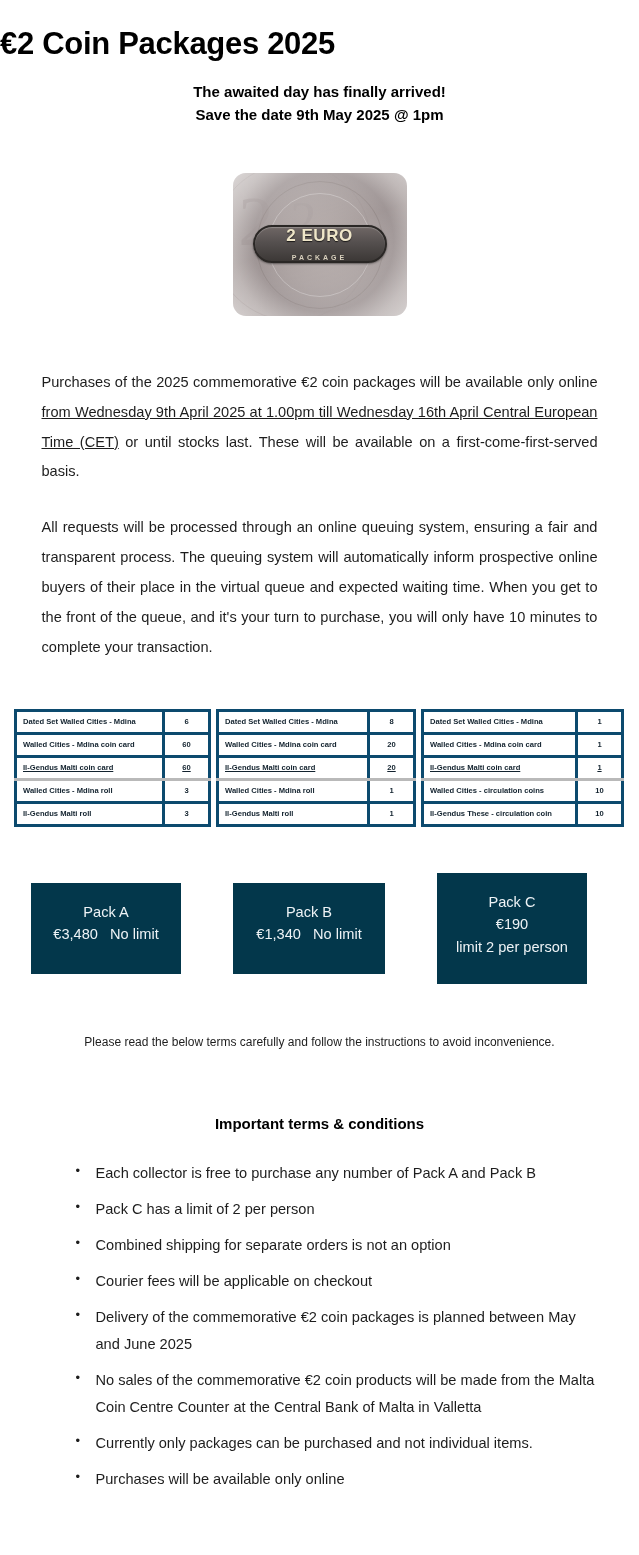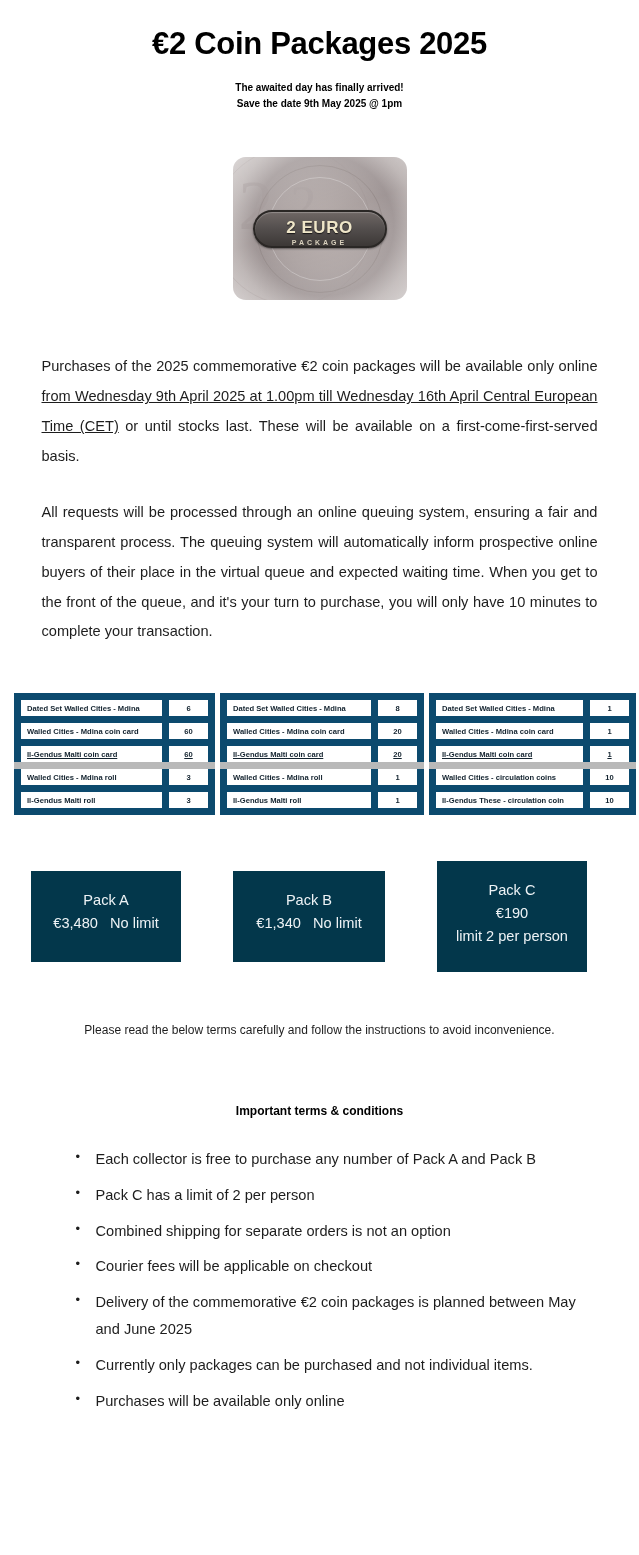--- a/index.html
+++ b/index.html
@@ -13,35 +13,35 @@
     font-family: "Liberation Sans", sans-serif;
     color: #1a1a1a;
     position: relative;
     overflow: hidden;
   }
 
   .page { width: 639px; position: relative; }
 
   
   .title {
-    text-align: center;
+    text-align: left;
     font-size: 31px;
     font-weight: bold;
     letter-spacing: -0.3px;
     margin: 0;
     padding-top: 25px;
     line-height: 1.2;
     color: #000;
   }
   .subtitle-block {
     text-align: center;
     margin-top: 18px;
   }
   .subtitle {
-    font-size: 10px;
+    font-size: 15px;
     font-weight: bold;
     color: #000;
     line-height: 1.55;
     margin: 0;
   }
 
   
   .image-wrap {
     margin-top: 46px;
     display: flex;
@@ -91,21 +91,21 @@
     transform: translate(-50%, -50%);
     width: 134px;
     height: 38px;
     border-radius: 19px;
     background: linear-gradient(180deg, #6f6765 0%, #55504f 45%, #3c3836 100%);
     border: 2px solid #2a2725;
     box-shadow: 0 1px 2px rgba(0,0,0,0.45), inset 0 1px 1px rgba(255,255,255,0.25);
     display: flex;
     flex-direction: column;
     align-items: center;
-    justify-content: flex-end;
+    justify-content: space-between;
   }
   .badge-main {
     font-size: 17px;
     font-weight: bold;
     color: #efe6c9;
     letter-spacing: 0.5px;
     line-height: 1;
     text-shadow: 0 1px 1px rgba(0,0,0,0.7);
   }
   .badge-sub {
@@ -145,21 +145,21 @@
     table-layout: fixed;
     font-size: 7.6px;
     font-weight: bold;
     color: #12222e;
   }
   .pack-table.t1 { width: 194px; }
   .pack-table.t2 { width: 197px; }
   .pack-table.t3 { width: 200px; }
   .tbl-gap { width: 5px; flex: 0 0 5px; }
   .pack-table td {
-    border: 7px solid #0c4a6e;
+    border: 3px solid #0c4a6e;
     height: 23px;
     padding: 0 6px;
     white-space: nowrap;
     overflow: hidden;
   }
   .pack-table td.name { text-align: left; }
   .pack-table td.qty { text-align: center; width: 46px; }
   .pack-table.t1 td.name { width: 148px; }
   .pack-table.t2 td.name { width: 151px; }
   .pack-table.t3 td.name { width: 154px; }
@@ -191,21 +191,21 @@
   .notice {
     width: 500px;
     margin: 32px auto 0 auto;
     text-align: center;
     font-size: 12px;
     line-height: 1.85;
     color: #1d1d1d;
   }
   .terms-title {
     text-align: center;
-    font-size: 12px;
+    font-size: 15px;
     font-weight: bold;
     color: #000;
     margin-top: 62px;
   }
   .terms-list {
     width: 556px;
     margin: 28px auto 0 auto;
     padding: 0 0 0 40px;
     list-style: none;
   }
@@ -360,18 +360,19 @@
   <div class="notice">Please read the below terms carefully and follow the instructions to avoid inconvenience.</div>
 
   <div class="terms-title">Important terms &amp; conditions</div>
 
   <ul class="terms-list">
     <li>Each collector is free to purchase any number of Pack A and Pack B</li>
     <li>Pack C has a limit of 2 per person</li>
     <li>Combined shipping for separate orders is not an option</li>
     <li>Courier fees will be applicable on checkout</li>
     <li>Delivery of the commemorative €2 coin packages is planned between May and June 2025</li>
+    <li>No sales of the commemorative €2 coin products will be made from the Malta Coin Centre Counter at the Central Bank of Malta in Valletta</li>
     <li>Currently only packages can be purchased and not individual items.</li>
     <li>Purchases will be available only online</li>
 
   </ul>
 
 </div>
 
 </body></html>

